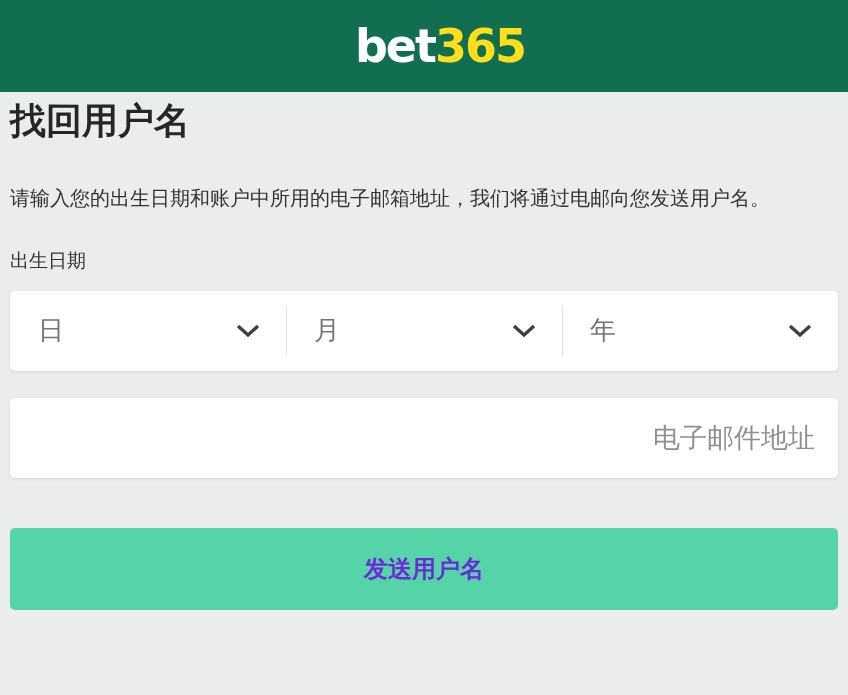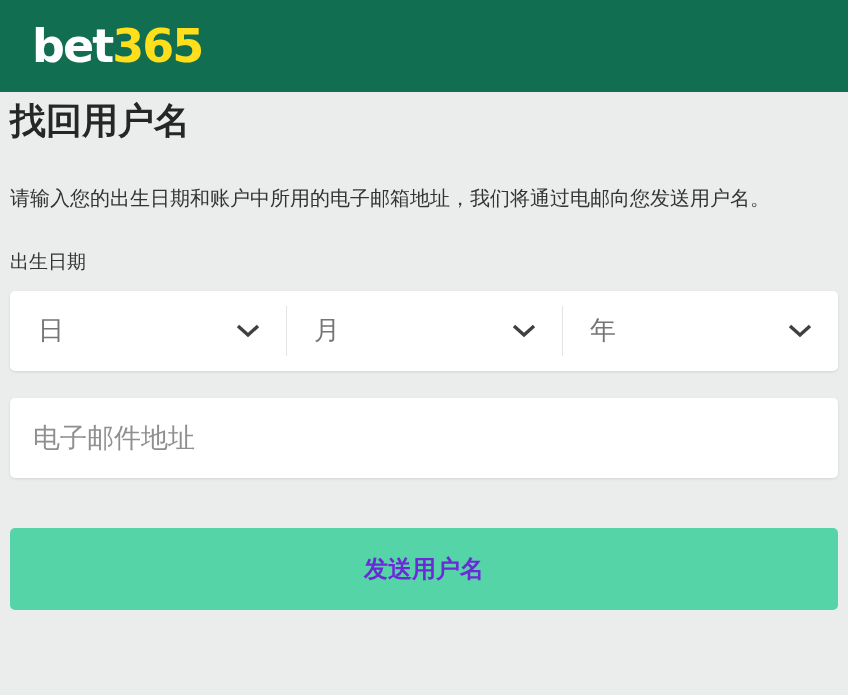--- a/index.html
+++ b/index.html
@@ -12,20 +12,21 @@
     font-family: "DejaVu Sans", "Liberation Sans", sans-serif;
   }
 
   
   .app-header {
     height: 92px;
     background: #126e51;
     display: flex;
     align-items: center;
     padding-left: 32px;
+    justify-content: center;
   }
   .logo {
     font-size: 46px;
     font-weight: bold;
     color: #ffffff;
     letter-spacing: -2px;
     line-height: 1;
   }
   .logo .logo-num { color: #ffdf1b; }
 
@@ -45,20 +46,21 @@
     font-size: 20px;
     line-height: 1.4;
     color: #333333;
   }
 
   .dob-label {
     margin-top: 36px;
     font-size: 19px;
     line-height: 1.4;
     color: #333333;
+    font-family: Liberation Serif, serif;
   }
 
   
   .select-row {
     margin-top: 16px;
     height: 80px;
     background: #ffffff;
     border-radius: 5px;
     box-shadow: 0 1px 3px rgba(0,0,0,0.10);
     display: flex;
@@ -95,20 +97,21 @@
     margin-top: 27px;
     border: none;
     border-radius: 5px;
     background: #ffffff;
     box-shadow: 0 1px 3px rgba(0,0,0,0.10);
     padding: 0 23px;
     font-size: 27px;
     color: #0f172a;
     font-family: "DejaVu Sans", "Liberation Sans", sans-serif;
     outline: none;
+    text-align: right;
   }
   .email-input::placeholder { color: #8f8f8f; opacity: 1; }
 
   
   .link-wrap { margin-top: 33px; }
   .cannot-access-link {
     display: inline-block;
     font-size: 22px;
     line-height: 1.3;
     font-weight: bold;

